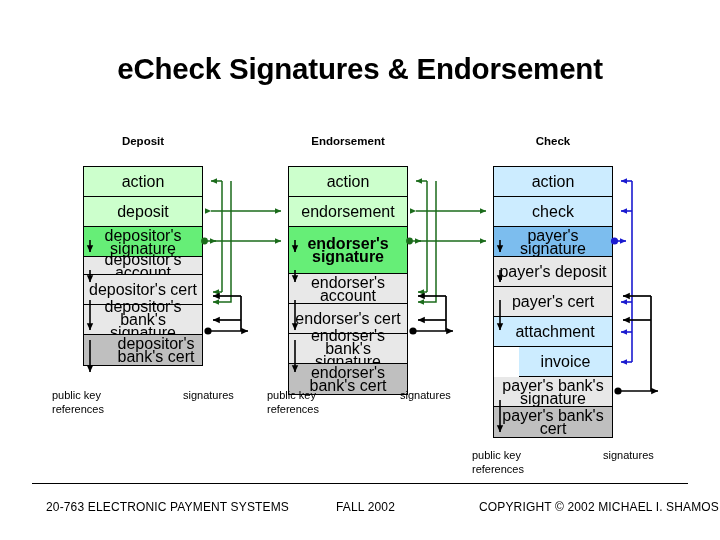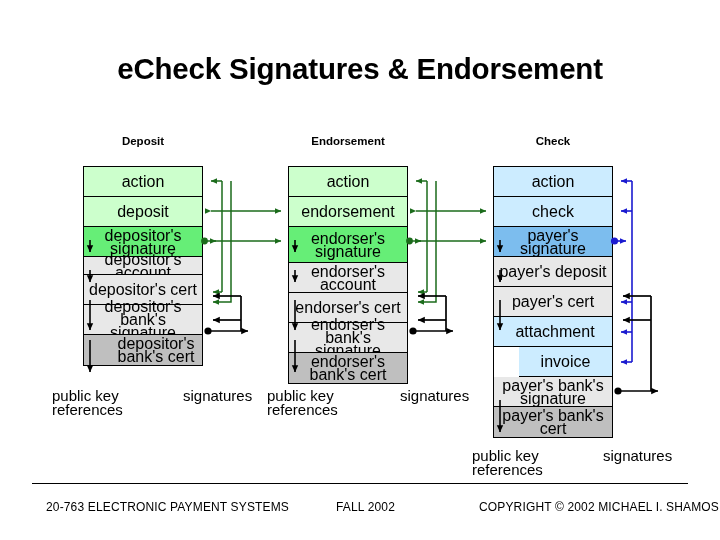--- a/index.html
+++ b/index.html
@@ -65,21 +65,21 @@
   .c-lightgreen { background: #ccffcc; }
   .c-green      { background: #66ee77; }
   .c-lightblue  { background: #ccecff; }
   .c-blue       { background: #7cbdee; }
   .c-gray       { background: #e8e8e8; }
   .c-darkgray   { background: #bfbfbf; }
 
   
   .label {
     position: absolute;
-    font-size: 15px;
+    font-size: 11px;
     line-height: 13.5px;
     white-space: pre-line;
   }
 
   
   #wires {
     position: absolute;
     left: 0; top: 0;
     width: 720px; height: 540px;
     pointer-events: none;
@@ -143,21 +143,21 @@
 references</div>
   <div class="label" style="left:183px; top:389px;">signatures</div>
 
   <div class="stack" style="left:288px; top:166px; width:120px;">
     <div class="row c-lightgreen" style="height:30px;">
         <span>action</span>
       </div>
     <div class="row c-lightgreen" style="height:30px;">
         <span>endorsement</span>
       </div>
-    <div class="row c-green" style="height:36px;">
+    <div class="row c-green" style="height:47px;font-weight:bold;">
         <span>endorser's signature</span>
       </div>
     <div class="row c-gray" style="height:30px;">
         <span>endorser's account</span>
       </div>
     <div class="row c-gray" style="height:30px;">
         <span>endorser's cert</span>
       </div>
     <div class="row c-gray" style="height:30px;">
         <span>endorser's bank's

